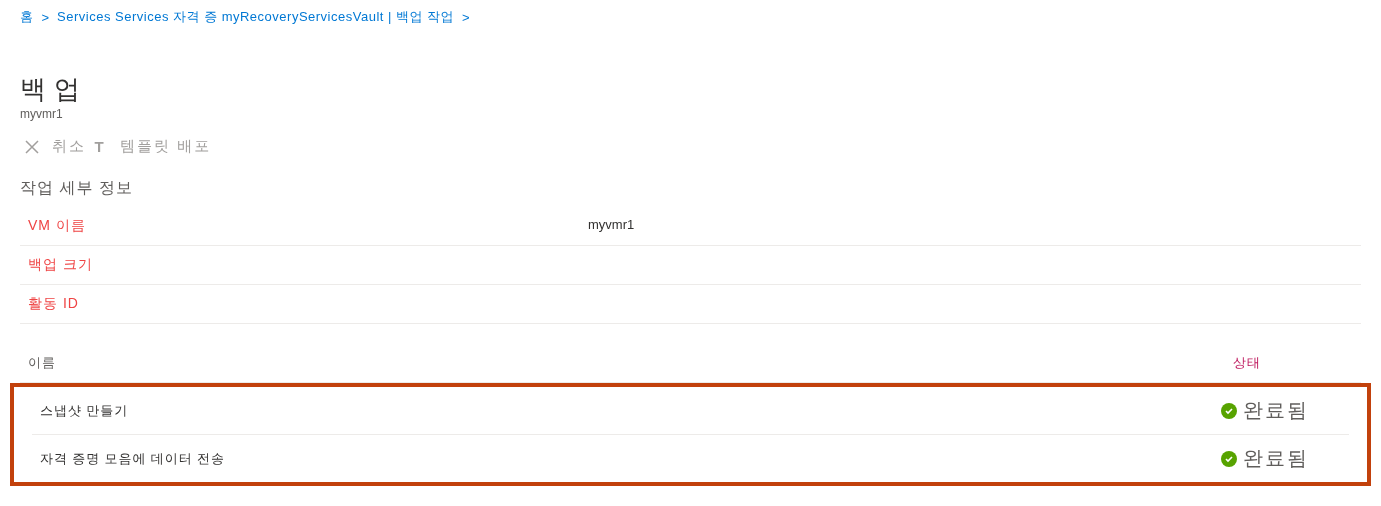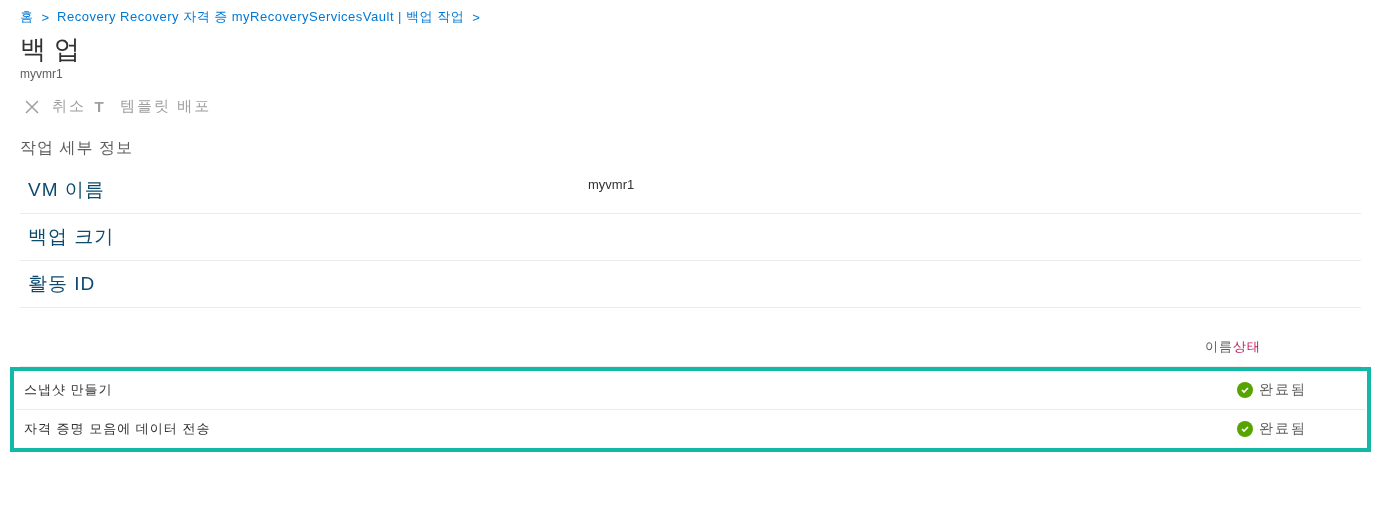--- a/index.html
+++ b/index.html
@@ -34,20 +34,21 @@
     }
     .breadcrumb .current {
       color: #0078d4;
     }
     .page-title {
       padding: 2px 20px 0 20px;
       font-size: 26px;
       font-weight: 400;
       letter-spacing: 8px;
       color: #323130;
+      margin-top: 40px;
     }
     .page-subtitle {
       padding: 0 20px 8px 20px;
       font-size: 12px;
       color: #605e5c;
     }
     .toolbar {
       padding: 8px 20px 12px 24px;
       display: flex;
       align-items: center;
@@ -77,23 +78,23 @@
       letter-spacing: 1px;
     }
     .detail-row {
       display: flex;
       border-bottom: 1px solid #edebe9;
       margin: 0 20px;
       padding: 10px 8px;
     }
     .detail-label {
       flex: 0 0 560px;
-      color: #0c4a6e;
-      letter-spacing: 1px;
-      font-size: 19px;
+      color: #ef4444;
+      letter-spacing: 1px;
+      font-size: 14px;
     }
     .detail-value {
       flex: 1;
       color: #323130;
       font-size: 13px;
     }
     .subtask-section {
       margin-top: 20px;
     }
     .subtask-table {
@@ -102,32 +103,32 @@
     .subtask-header-row {
       display: flex;
       padding: 10px 8px;
       border-bottom: 1px solid #edebe9;
     }
     .subtask-header-name {
       flex: 1;
       color: #605e5c;
       letter-spacing: 1px;
       font-size: 13px;
-      text-align: right;
     }
     .subtask-header-status {
       flex: 0 0 120px;
       color: #be185d;
       letter-spacing: 1px;
       font-size: 13px;
     }
     .subtask-highlight-box {
-      border: 4px solid #14b8a6;
+      border: 4px solid #c2410c;
       margin: 0 10px;
-      padding: 0 2px;
+      padding: 0 18px;
+      font-family: Liberation Serif, serif;
     }
     .subtask-row {
       display: flex;
       align-items: center;
       padding: 10px 8px;
       border-bottom: 1px solid #edebe9;
     }
     .subtask-row:last-child {
       border-bottom: none;
     }
@@ -137,42 +138,42 @@
       letter-spacing: 1px;
       font-size: 13px;
     }
     .subtask-status {
       flex: 0 0 120px;
       display: flex;
       align-items: center;
       gap: 6px;
       color: #605e5c;
       letter-spacing: 2px;
-      font-size: 14px;
+      font-size: 20px;
     }
     .status-icon {
       width: 16px;
       height: 16px;
       border-radius: 50%;
       background: #57a300;
       display: inline-flex;
       align-items: center;
       justify-content: center;
       color: white;
       font-size: 10px;
       flex-shrink: 0;
     }
   </style>
 </head>
 <body>
 
 <div class="breadcrumb">
   <a href="#">홈</a>
   <span class="sep">&gt;</span>
-  <a href="#">Recovery Recovery 자격 증</a>
+  <a href="#">Services Services 자격 증</a>
   <a href="#" class="current">myRecoveryServicesVault | 백업 작업</a>
   <span class="sep">&gt;</span>
 </div>
 
 <h1 class="page-title">백업</h1>
 <div class="page-subtitle">myvmr1</div>
 
 <div class="toolbar">
   <div class="toolbar-item">
     <span class="toolbar-icon">

